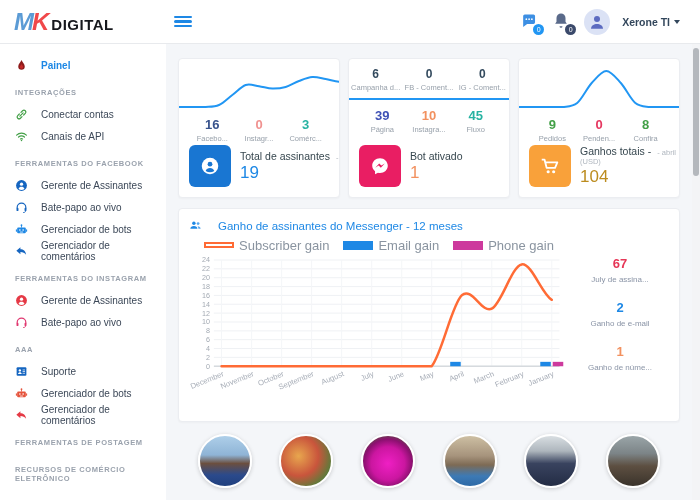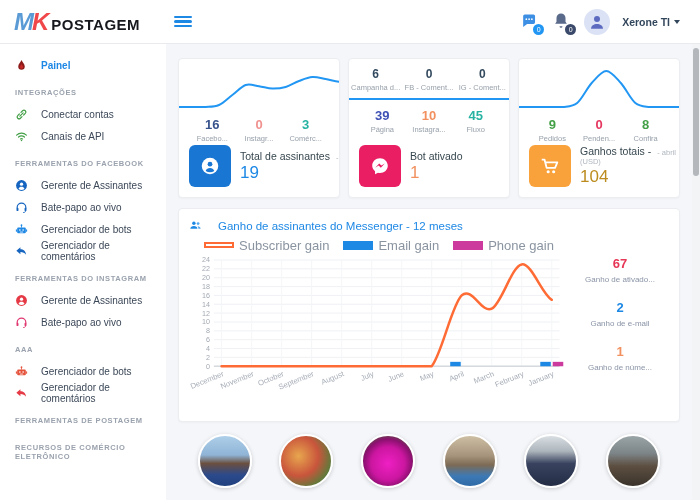--- a/index.html
+++ b/index.html
@@ -77,21 +77,21 @@
   .scroll-track { position:absolute; top:44px; right:0; width:8px; bottom:0; background:#f3f4f6;}
   .scroll-thumb { position:absolute; top:4px; left:1px; width:6px; height:128px; background:#b4b8bd; border-radius:3px; cursor:pointer;}
 </style>
 </head>
 <body>
 
 <header class="navbar">
   <div class="logo">
     <span class="lm">M</span>
     <span class="lk">K</span>
-    <span class="lrest">POSTAGEM</span>
+    <span class="lrest">DIGITAL</span>
   </div>
   <button class="hamburger">
       <i></i>
       <i></i>
       <i></i>
     </button>
   <div class="nav-right">
     <span class="nav-ico">
       <svg viewBox="0 0 24 24" width="19" height="19">
           <path fill="#3d8fe3" d="M4 3h13a2 2 0 0 1 2 2v8a2 2 0 0 1-2 2H9l-5 4V5a2 2 0 0 1 2-2z"></path>
@@ -192,20 +192,31 @@
   <div class="side-item">
     <svg class="si" viewBox="0 0 24 24">
         <path fill="none" stroke="#e0366f" stroke-width="2.2" d="M4 14v-2a8 8 0 0 1 16 0v2"></path>
         <rect x="2.8" y="12.5" width="3.6" height="6" rx="1.6" fill="#e0366f"></rect>
         <rect x="17.6" y="12.5" width="3.6" height="6" rx="1.6" fill="#e0366f"></rect>
         <path fill="none" stroke="#e0366f" stroke-width="1.6" d="M19.5 18.5c0 2-2 2.8-4.5 2.8"></path>
       </svg>
     <span class="lbl">Bate-papo ao vivo</span>
   </div>
   <div class="side-hdr">AAA</div>
+  <div class="side-item">
+    <svg class="si" viewBox="0 0 24 24">
+        <rect x="3" y="4" width="18" height="16" rx="2" fill="#1565c0"></rect>
+        <circle cx="9" cy="10" r="2.2" fill="#fff"></circle>
+        <path fill="#fff" d="M5.5 16.5c.4-2 1.9-3 3.5-3s3.1 1 3.5 3z"></path>
+        <rect x="14" y="8.5" width="4.5" height="1.3" fill="#fff"></rect>
+        <rect x="14" y="11.5" width="4.5" height="1.3" fill="#fff"></rect>
+        <rect x="14" y="14.5" width="4.5" height="1.3" fill="#fff"></rect>
+      </svg>
+    <span class="lbl">Suporte</span>
+  </div>
   <div class="side-item">
     <svg class="si" viewBox="0 0 24 24">
         <rect x="4" y="8.5" width="16" height="10.5" rx="2" fill="#e5533c"></rect>
         <rect x="1.6" y="11.5" width="2" height="4.5" rx="1" fill="#e5533c"></rect>
         <rect x="20.4" y="11.5" width="2" height="4.5" rx="1" fill="#e5533c"></rect>
         <line x1="12" y1="5" x2="12" y2="8.5" stroke="#e5533c" stroke-width="1.6"></line>
         <circle cx="12" cy="4" r="1.6" fill="#e5533c"></circle>
         <circle cx="9" cy="13" r="1.5" fill="#fff"></circle>
         <circle cx="15" cy="13" r="1.5" fill="#fff"></circle>
         <rect x="9" y="16" width="6" height="1.4" fill="#fff"></rect>
@@ -427,21 +438,21 @@
             <line x1="26" y1="116" x2="387" y2="116" stroke="#d6dade" stroke-width="1.5"></line>
             <rect x="272.9" y="111.4" width="11" height="4.6" fill="#1e88e5"></rect>
             <rect x="367.0" y="111.4" width="11" height="4.6" fill="#1e88e5"></rect>
             <rect x="380.0" y="111.4" width="11" height="4.6" fill="#cd3a9d"></rect>
             <path d="M34.0,116.0C44.5,116.0 54.9,116.0 65.4,116.0C75.8,116.0 86.3,116.0 96.7,116.0C107.2,116.0 117.6,116.0 128.1,116.0C138.5,116.0 149.0,116.0 159.5,116.0C169.9,116.0 180.4,116.0 190.8,116.0C201.3,116.0 211.7,116.0 222.2,116.0C232.6,116.0 243.1,116.0 253.5,116.0C264.0,103.7 274.5,52.0 284.9,42.0C295.4,32.0 305.8,61.3 316.3,55.9C326.7,50.5 337.2,11.2 347.6,9.6C358.1,8.1 368.5,40.5 379.0,46.6" fill="none" stroke="#ff6b35" stroke-width="2.6" stroke-linecap="round"></path>
           </svg>
       </div>
       <div class="chart-side">
         <div class="side-stat">
             <div class="v" style="color: rgb(230, 55, 87);">67</div>
-            <div class="l">Ganho de ativado...</div>
+            <div class="l">July de assina...</div>
           </div>
         <div class="side-stat">
             <div class="v" style="color: rgb(30, 136, 229);">2</div>
             <div class="l">Ganho de e-mail</div>
           </div>
         <div class="side-stat">
             <div class="v" style="color: rgb(242, 145, 95);">1</div>
             <div class="l">Ganho de núme...</div>
           </div>
       </div>

